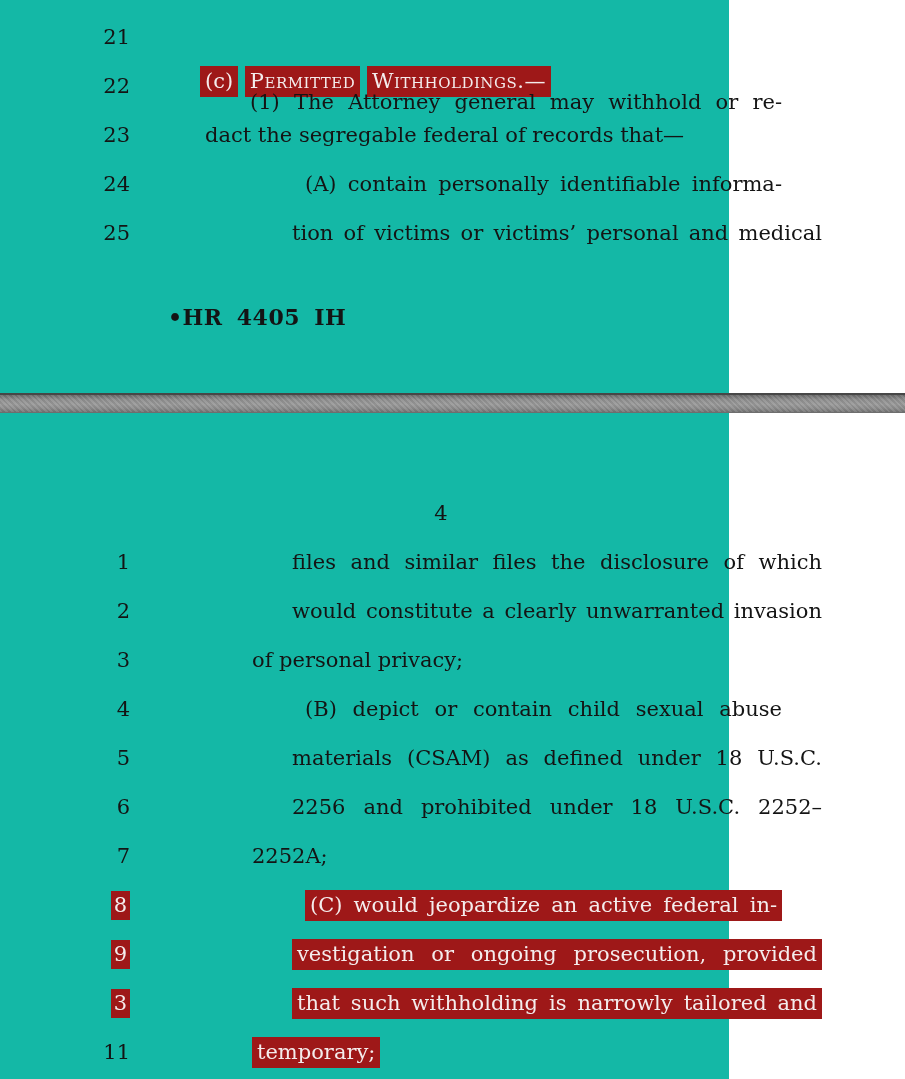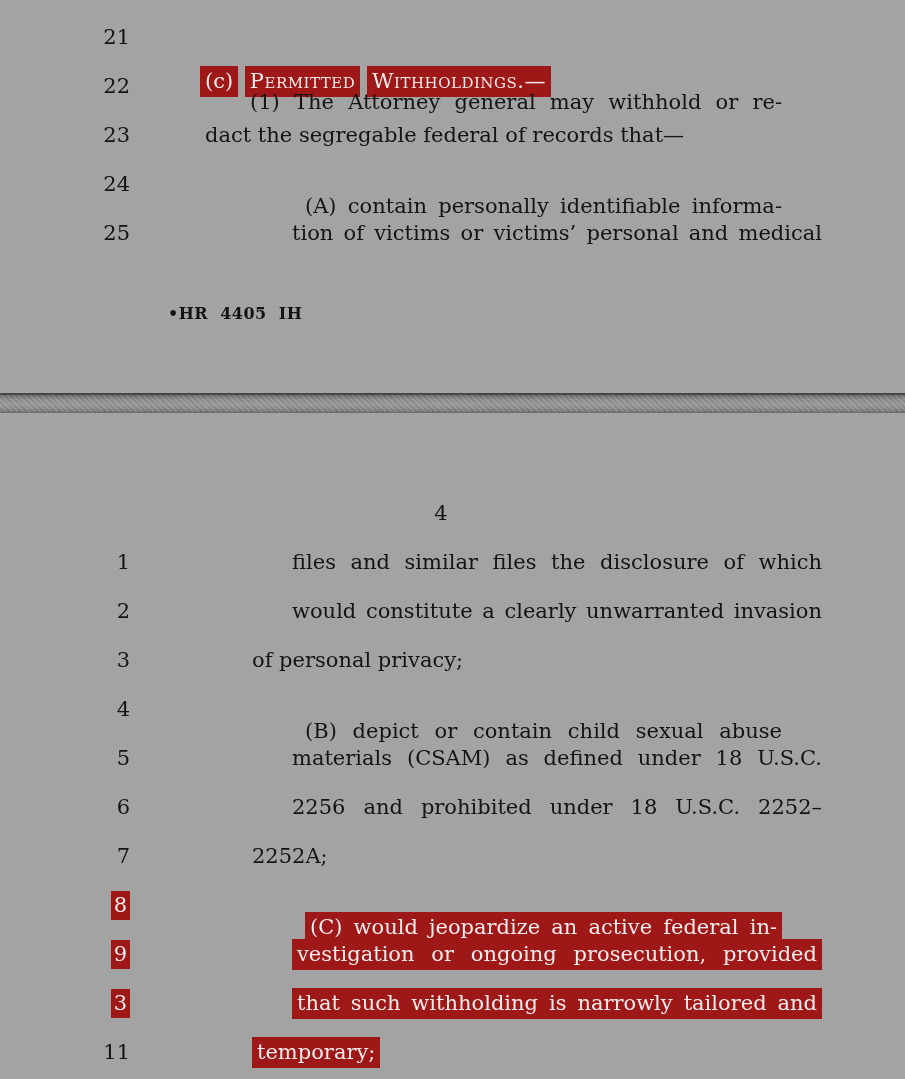--- a/index.html
+++ b/index.html
@@ -3,49 +3,49 @@
 <meta charset="utf-8">
 <style>
   :root { --hl: #9e1818; --ink: #141414; }
   * { margin: 0; padding: 0; box-sizing: border-box; }
   html, body { background: #ffffff; }
   body {
     width: 905px; height: 1079px; overflow: hidden;
     font-family: "DejaVu Serif", "Liberation Serif", serif;
     color: var(--ink);
   }
-  .page { position: relative; width: 905px; background: #a3a3a3; }
+  .page { position: relative; width: 729px; background: #14b8a6; }
   .page-top { height: 393px; }
   .page-bottom { height: 666px; }
   .divider {
     width: 905px; height: 20px;
     border-top: 2px solid #474747;
     border-bottom: 1px solid #6e6e6e;
     background-image:
       repeating-linear-gradient(45deg, rgba(255,255,255,0.08) 0 2px, rgba(0,0,0,0.05) 2px 4px),
       linear-gradient(180deg, #6a6a6a 0%, #8d8d8d 25%, #9a9a9a 55%, #8b8b8b 80%, #747474 100%);
   }
   .line { position: absolute; left: 0; width: 100%; font-size: 21px; line-height: 30px; white-space: nowrap; }
   .num  { position: absolute; left: 50px; width: 80px; text-align: right; }
   .txt  { position: absolute; top: 0; }
   .i1 { left: 200px; margin-top: 44px; }
   .i2 { left: 205px; }
   .i3 { left: 250px; }
   .i4 { left: 252px; }
-  .i5 { left: 305px; margin-top: 22px; }
+  .i5 { left: 305px; }
   .justify { white-space: normal; text-align: justify; text-align-last: justify; }
   .i3.justify { width: 532px; margin-top: 16px; }
   .i4.justify { width: 530px; margin-left: 40px; }
   .i5.justify { width: 477px; }
   .hl { background: var(--hl); color: #f4ecec; padding: 3px 5px 4px 5px; }
   .numhl { padding: 2px 3px 3px 3px; }
   .sc { font-variant-caps: small-caps; letter-spacing: 0.5px; }
   .footer-stamp {
     position: absolute; left: 168px; top: 304px;
-    font-weight: bold; font-size: 16px; letter-spacing: 0.5px; word-spacing: 6px;
+    font-weight: bold; font-size: 22px; letter-spacing: 0.5px; word-spacing: 6px;
   }
   .page-number {
     position: absolute; top: 88px; left: 0; width: 882px;
     text-align: center; font-size: 21px;
   }
 </style>
 </head>
 <body>
 
 <div class="page page-top">

